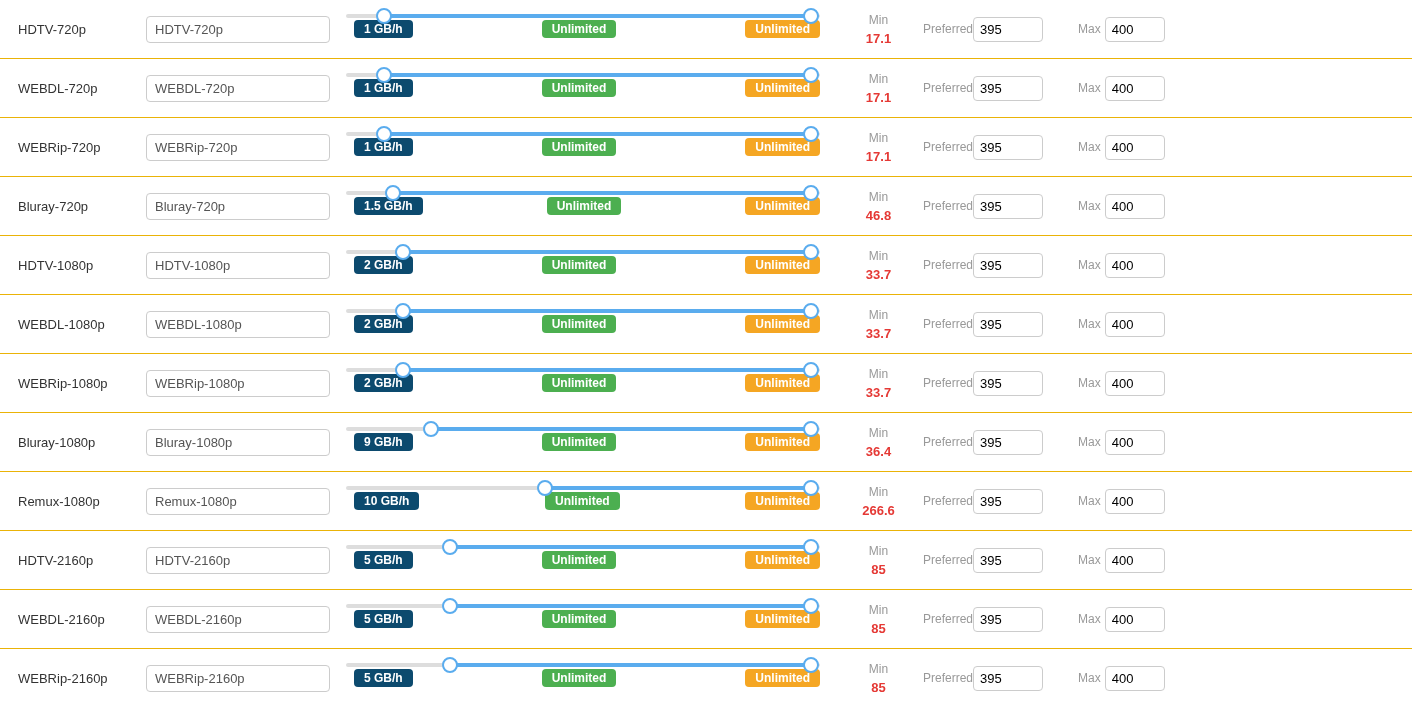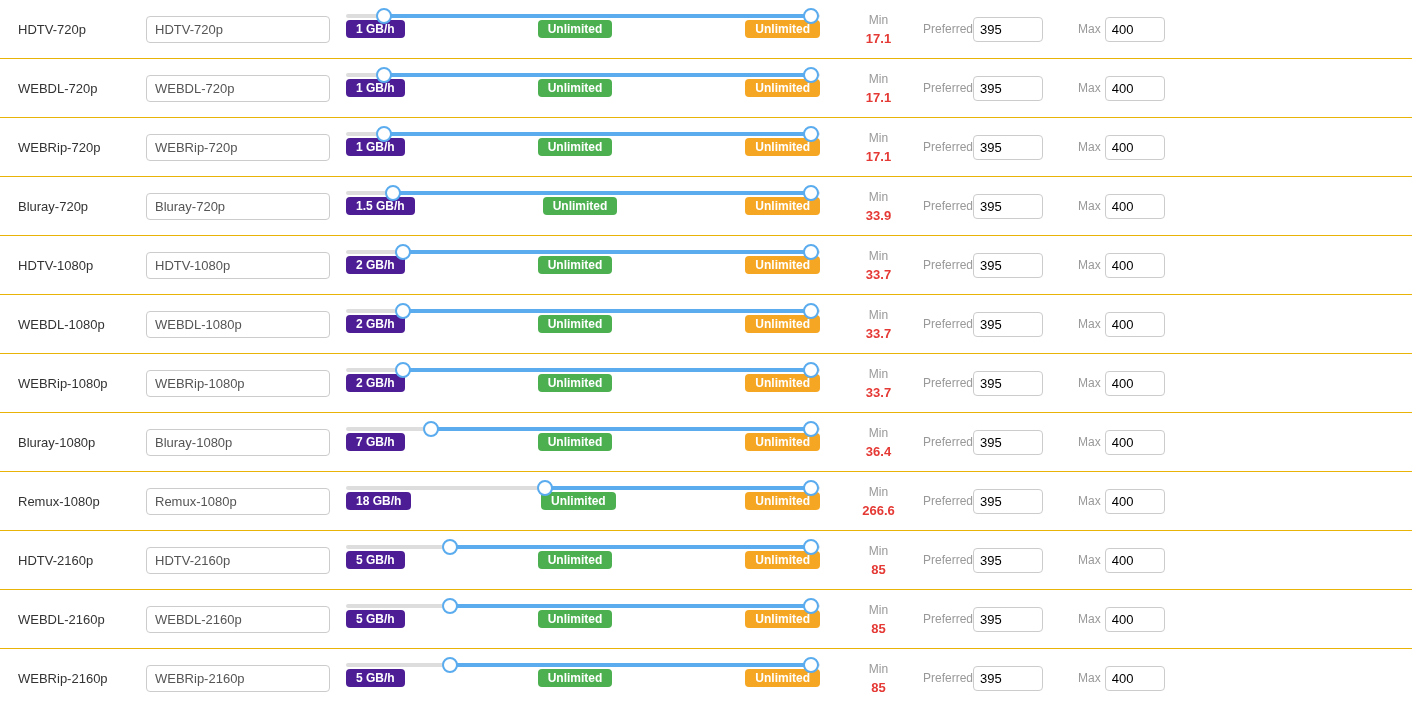--- a/index.html
+++ b/index.html
@@ -9,21 +9,21 @@
     .col-name { width: 130px; padding-left: 10px; color: #333; font-size: 13px; flex-shrink: 0; }
     .col-input { width: 200px; padding: 0 8px; flex-shrink: 0; }
     .col-input input { width: 100%; padding: 5px 8px; border: 1px solid #ccc; border-radius: 4px; font-size: 13px; color: #555; }
     .col-slider { width: 490px; flex-shrink: 0; padding: 0 8px; }
     .slider-track-container { position: relative; height: 40px; }
     .slider-track { position: relative; height: 4px; background: #ddd; border-radius: 2px; margin: 10px 0 0 0; }
     .slider-fill { position: absolute; height: 4px; background: #5aacee; border-radius: 2px; }
     .slider-thumb { position: absolute; width: 16px; height: 16px; background: #fff; border: 2px solid #5aacee; border-radius: 50%; top: -6px; transform: translateX(-50%); }
     .slider-labels { display: flex; justify-content: space-between; margin-top: 2px; }
     .badge { display: inline-block; padding: 2px 10px; border-radius: 4px; font-size: 12px; color: #fff; font-weight: bold; }
-    .badge-blue { background: #4c1d95; }
+    .badge-blue { background: #0c4a6e; margin-left: 8px; }
     .badge-green { background: #4caf50; }
     .badge-orange { background: #f5a623; }
     .col-min { width: 95px; flex-shrink: 0; display: flex; align-items: center; gap: 4px; padding-left: 6px; flex-direction: column; }
     .col-min .label { color: #999; font-size: 12px; }
     .col-min .value { color: #e53935; font-size: 13px; font-weight: bold; }
     .col-preferred { width: 155px; flex-shrink: 0; display: flex; align-items: center; }
     .col-preferred .label { color: #999; font-size: 12px; }
     .col-preferred input { width: 70px; padding: 4px 6px; border: 1px solid #ccc; border-radius: 4px; font-size: 13px; }
     .col-max { width: 110px; flex-shrink: 0; display: flex; align-items: center; gap: 4px; }
     .col-max .label { color: #999; font-size: 12px; }
@@ -143,21 +143,21 @@
         </div>
         <div class="slider-labels">
           <span class="badge badge-blue">1.5 GB/h</span>
           <span class="badge badge-green">Unlimited</span>
           <span class="badge badge-orange">Unlimited</span>
         </div>
       </div>
     </div>
     <div class="col-min">
       <span class="label">Min</span>
-      <span class="value">33.9</span>
+      <span class="value">46.8</span>
     </div>
     <div class="col-preferred">
       <span class="label">Preferred</span>
       <input type="text" value="395" style="">
     </div>
     <div class="col-max">
       <span class="label">Max</span>
       <input type="text" value="400" style="">
     </div>
   </div>
@@ -263,21 +263,21 @@
       <input type="text" value="Bluray-1080p" style="">
     </div>
     <div class="col-slider">
       <div class="slider-track-container">
         <div class="slider-track">
           <div class="slider-fill" style="left:18%; right:2%;"></div>
           <div class="slider-thumb" style="left:18%;"></div>
           <div class="slider-thumb" style="left:98%;"></div>
         </div>
         <div class="slider-labels">
-          <span class="badge badge-blue">7 GB/h</span>
+          <span class="badge badge-blue">9 GB/h</span>
           <span class="badge badge-green">Unlimited</span>
           <span class="badge badge-orange">Unlimited</span>
         </div>
       </div>
     </div>
     <div class="col-min">
       <span class="label">Min</span>
       <span class="value">36.4</span>
     </div>
     <div class="col-preferred">
@@ -295,21 +295,21 @@
       <input type="text" value="Remux-1080p" style="">
     </div>
     <div class="col-slider">
       <div class="slider-track-container">
         <div class="slider-track">
           <div class="slider-fill" style="left:42%; right:2%;"></div>
           <div class="slider-thumb" style="left:42%;"></div>
           <div class="slider-thumb" style="left:98%;"></div>
         </div>
         <div class="slider-labels">
-          <span class="badge badge-blue">18 GB/h</span>
+          <span class="badge badge-blue">10 GB/h</span>
           <span class="badge badge-green">Unlimited</span>
           <span class="badge badge-orange">Unlimited</span>
         </div>
       </div>
     </div>
     <div class="col-min">
       <span class="label">Min</span>
       <span class="value">266.6</span>
     </div>
     <div class="col-preferred">

